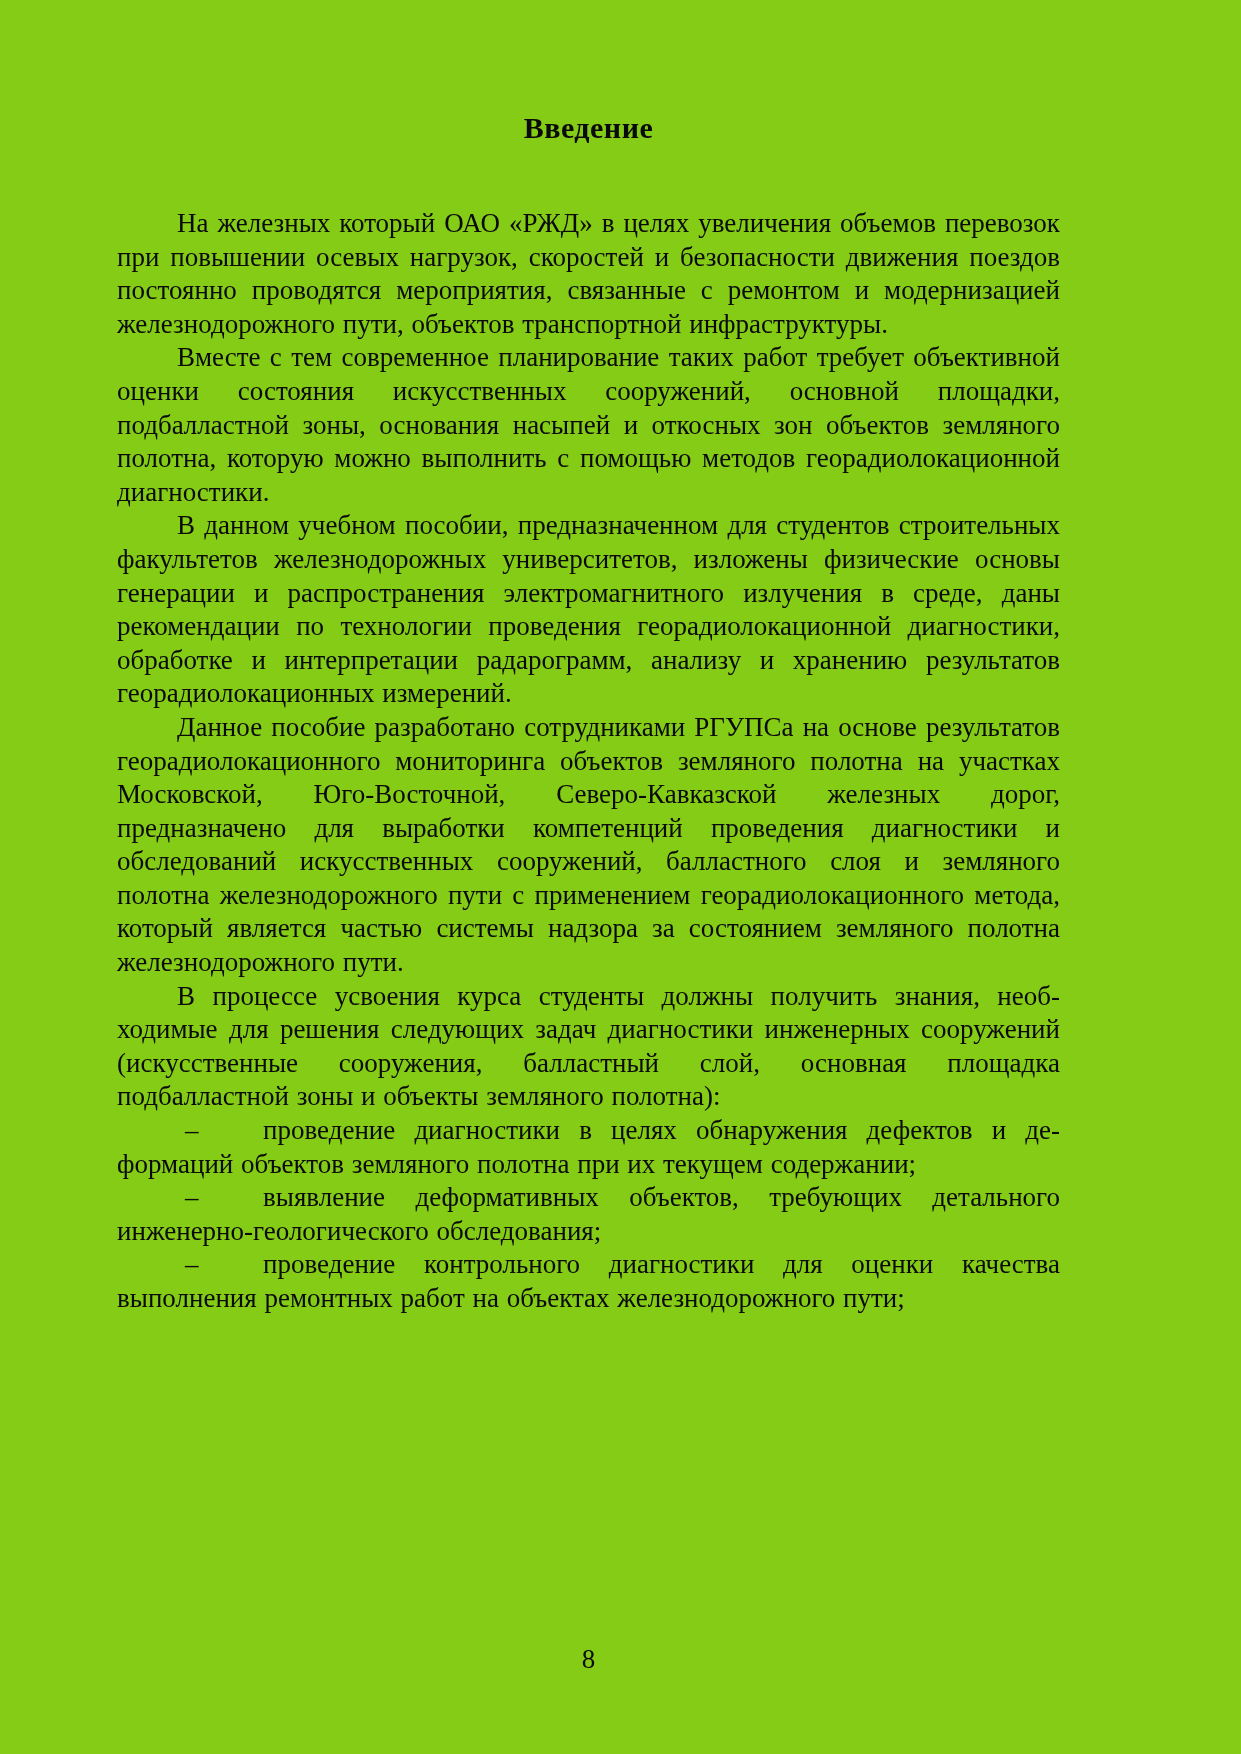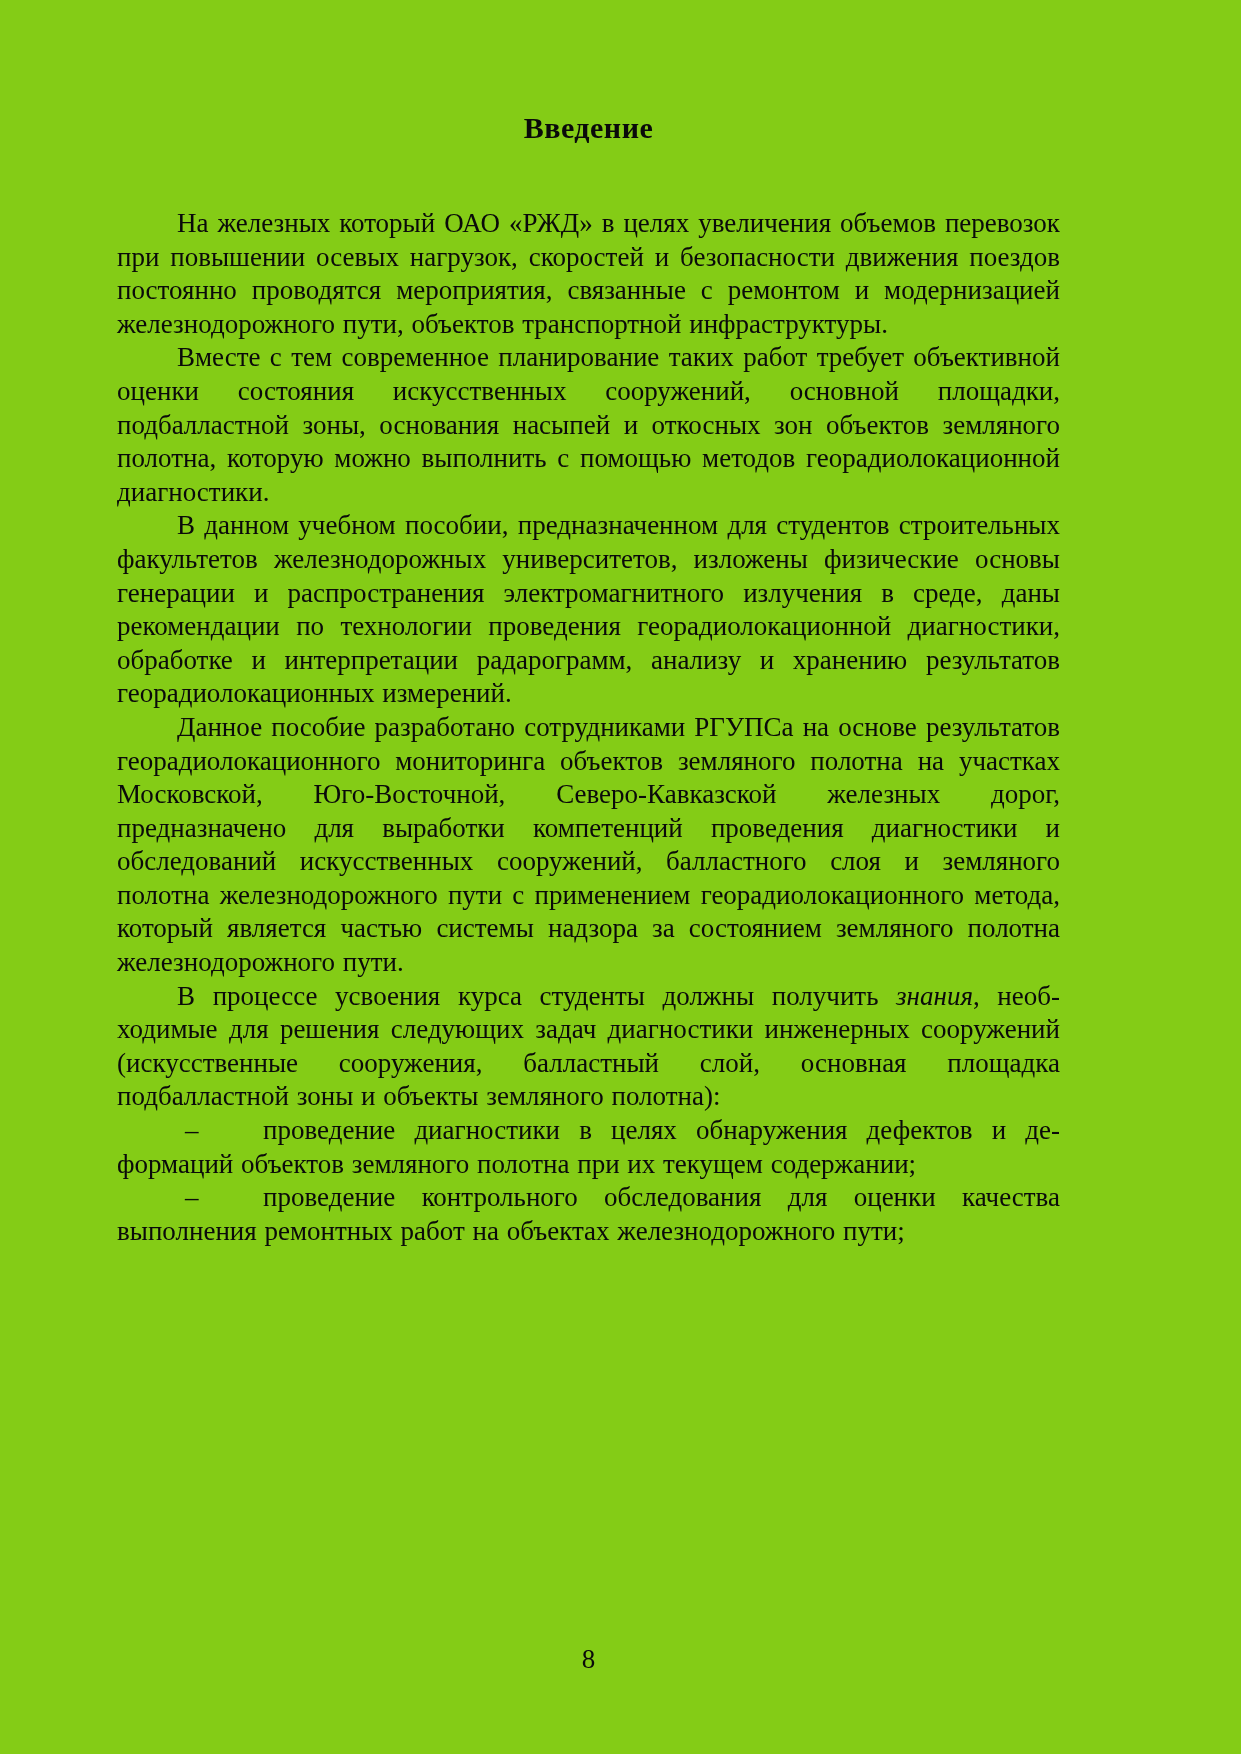--- a/index.html
+++ b/index.html
@@ -46,21 +46,20 @@
   }
   p.para.list-item {
     text-indent: 68px;
   }
   .dash {
     display: inline-block;
     width: 78px;
     text-indent: 0;
   }
   .italic {
-    font-style: italic;
   }
   .page-number {
     position: absolute;
     left: 117px;
     top: 1642px;
     width: 943px;
     text-align: center;
     font-size: 27px;
     line-height: 34px;
   }
@@ -71,17 +70,18 @@
 <div class="page">
   <div class="content">
     <h1 class="title">Введение</h1>
     <div>
         <p class="para"><span>На железных который ОАО «РЖД» в целях увеличения объемов пе­ревозок при повышении осевых нагрузок, скоростей и безопасности дви­жения поездов постоянно проводятся мероприятия, связанные с ремонтом и модернизацией железнодорожного пути, объектов транспортной инфра­структуры.</span></p>
         <p class="para"><span>Вместе с тем современное планирование таких работ требует объек­тивной оценки состояния искусственных сооружений, основной площадки, подбалластной зоны, основания насыпей и откосных зон объектов земля­ного полотна, которую можно выполнить с помощью методов георадиоло­кационной диагностики.</span></p>
         <p class="para"><span>В данном учебном пособии, предназначенном для студентов строи­тельных факультетов железнодорожных университетов, изложены физиче­ские основы генерации и распространения электромагнитного излучения в среде, даны рекомендации по технологии проведения георадиолокацион­ной диагностики, обработке и интерпретации радарограмм, анализу и хра­нению результатов георадиолокационных измерений.</span></p>
         <p class="para"><span>Данное пособие разработано сотрудниками РГУПСа на основе ре­зультатов георадиолокационного мониторинга объектов земляного полот­на на участках Московской, Юго-Восточной, Северо-Кавказской железных дорог, предназначено для выработки компетенций проведения диагности­ки и обследований искусственных сооружений, балластного слоя и земля­ного полотна железнодорожного пути с применением георадиолокацион­ного метода, который является частью системы надзора за состоянием земляного полотна железнодорожного пути.</span></p>
         <p class="para"><span>В процессе усвоения курса студенты должны получить </span><span class="italic">знания</span><span>, необ­ходимые для решения следующих задач диагностики инженерных соору­жений (искусственные сооружения, балластный слой, основная площадка подбалластной зоны и объекты земляного полотна):</span></p>
         <p class="para list-item"><span class="dash">–</span><span>проведение диагностики в целях обнаружения дефектов и де­формаций объектов земляного полотна при их текущем содержании;</span></p>
-        <p class="para list-item"><span class="dash">–</span><span>проведение контрольного обследования для оценки качества выполнения ремонтных работ на объектах железнодорожного пути;</span></p>
+        <p class="para list-item"><span class="dash">–</span><span>выявление деформативных объектов, требующих детального инженерно-геологического обследования;</span></p>
+        <p class="para list-item"><span class="dash">–</span><span>проведение контрольного диагностики для оценки качества выполнения ремонтных работ на объектах железнодорожного пути;</span></p>
       </div>
   </div>
   <div class="page-number">8</div>
 </div>
 
 </body></html>

